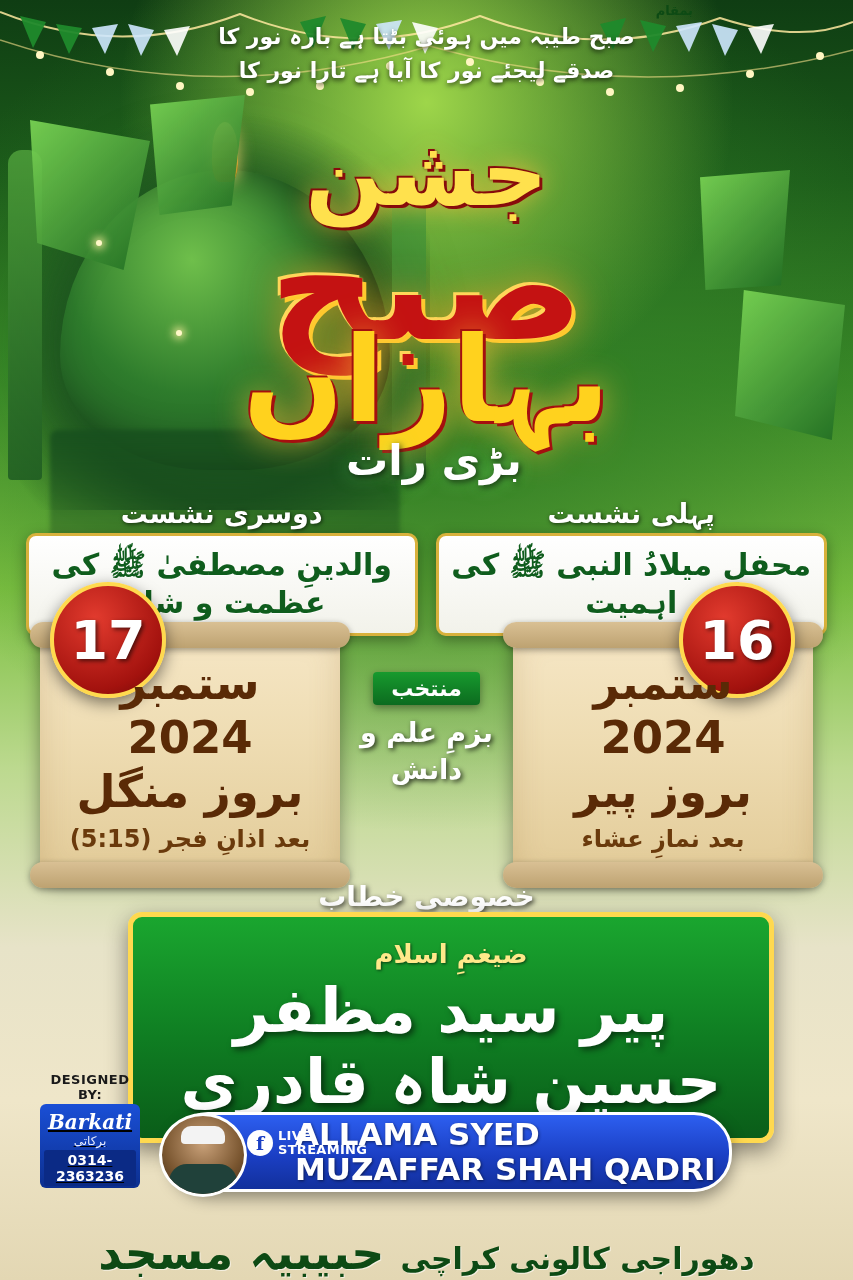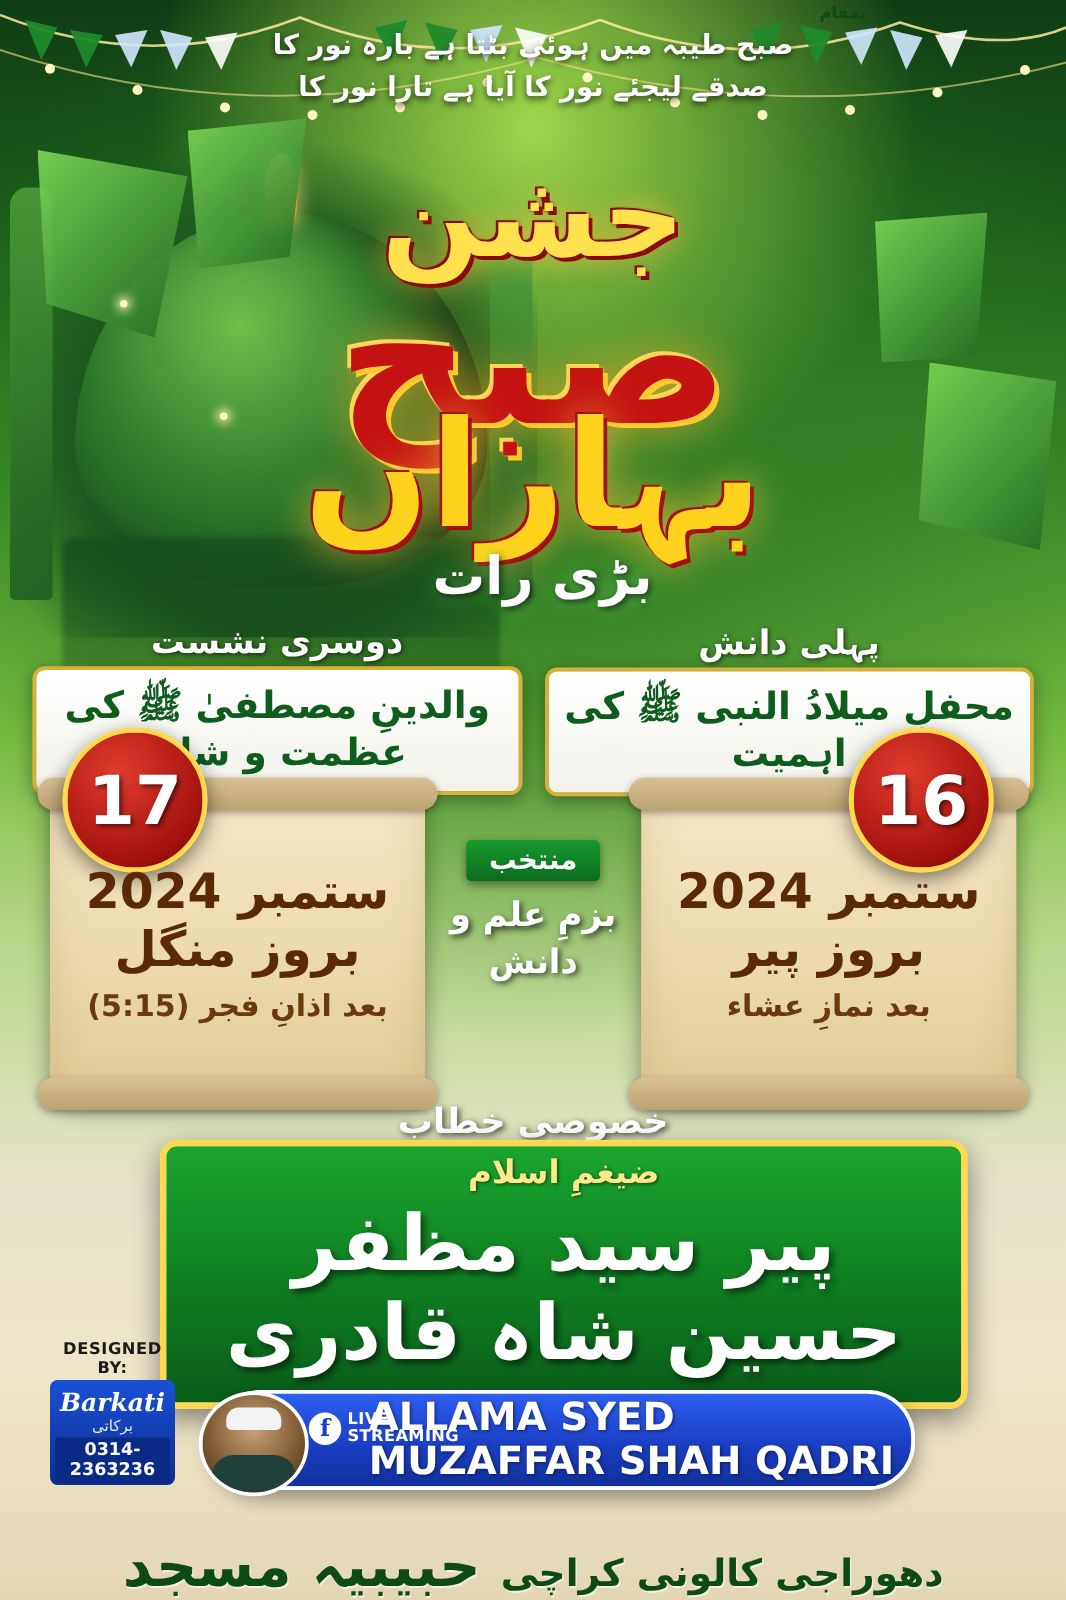--- a/index.html
+++ b/index.html
@@ -232,21 +232,21 @@
     position: absolute;
     inset: 26px 14px 26px 14px;
     display: flex;
     flex-direction: column;
     justify-content: center;
     align-items: center;
     text-align: center;
     color: #3d2406;
   }
   .scroll-text .d-main {
-    font-size: 39px;
+    font-size: 45px;
     font-weight: bold;
     color: #5a2a06;
     line-height: 1.2;
   }
   .scroll-text .d-sub {
     font-size: 24px;
     font-weight: bold;
     color: #6a3a0c;
     margin-top: 6px;
   }
@@ -306,21 +306,21 @@
     z-index: 8;
   }
   .speaker-panel {
     position: absolute;
     top: 912px; left: 128px;
     width: 600px;
     background: linear-gradient(180deg, #1aa62f 0%, #0f7d22 55%, #0a5d19 100%);
     border: 5px solid #ffd94f;
     border-radius: 14px;
     box-shadow: 0 8px 22px rgba(0,0,0,.45);
-    padding: 6px 18px 20px;
+    padding: 22px 18px 20px;
     text-align: center;
     z-index: 8;
   }
   .speaker-panel .tag {
     font-size: 26px;
     font-weight: bold;
     color: #ffe98a;
     text-shadow: 1px 1px 3px rgba(0,0,0,.6);
   }
   .speaker-panel .name {
@@ -344,20 +344,21 @@
     font-size: 13px;
     font-weight: bold;
     color: #1a1a1a;
     letter-spacing: .5px;
   }
   .designer .dbox {
     margin-top: 2px;
     background: linear-gradient(180deg, #1a4fd6, #0c2f8f);
     border-radius: 6px;
     padding: 6px 4px 2px;
+    text-decoration: underline;
   }
   .designer .dbrand {
     font-family: "DejaVu Serif", serif;
     font-style: italic;
     font-size: 20px;
     font-weight: bold;
     color: #ffffff;
   }
   .designer .durdu {
     font-size: 12px;
@@ -547,21 +548,21 @@
 
   <div class="main-title urdu">
     <div class="jashn">جشن</div>
     <div class="subh">صبح</div>
     <div class="bahaaran">بہاراں</div>
   </div>
   <div class="bari-raat urdu">بڑی رات</div>
 
   <div class="sessions">
     <div class="session">
-      <div class="session-label urdu">پہلی دانش</div>
+      <div class="session-label urdu">پہلی نشست</div>
       <div class="session-box">
         <div class="line urdu">محفلِ میلادُ النبی ﷺ کی اہمیت</div>
       </div>
     </div>
     <div class="session">
       <div class="session-label urdu">دوسری نشست</div>
       <div class="session-box">
         <div class="line urdu">والدینِ مصطفیٰ ﷺ کی عظمت و شان</div>
       </div>
     </div>

